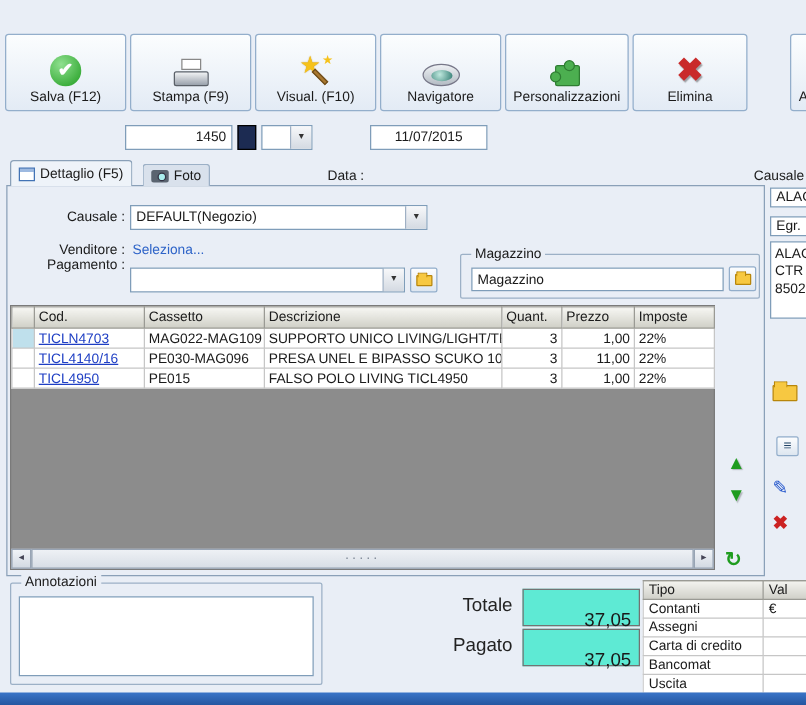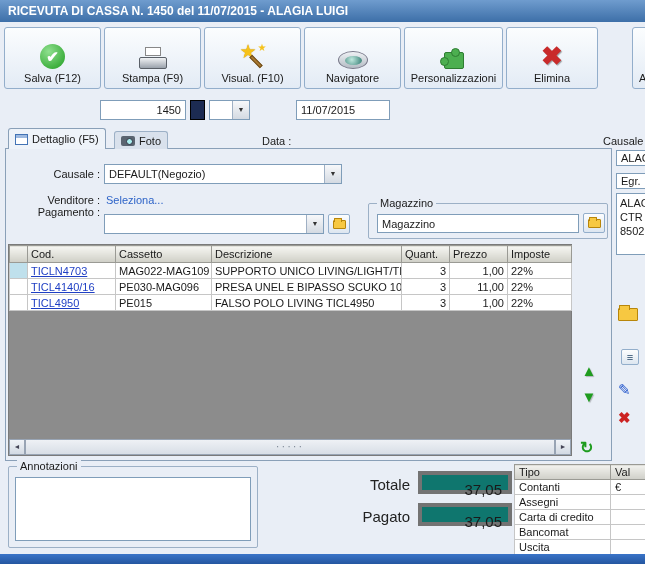--- a/index.html
+++ b/index.html
@@ -83,32 +83,29 @@
     color:#7e8896; letter-spacing:2px; font-size:11px; }
 
   .arrowbtn { width:22px; height:22px; text-align:center; font-size:15px; font-weight:bold; color:#1f9c1f;
     text-shadow:1px 1px 1px rgba(0,0,0,.25); cursor:pointer; line-height:22px; }
 
   .pay-table th { background:linear-gradient(180deg,#f2f2ee,#cfcfc8); border:1px solid #9a9a94;
     font-weight:normal; text-align:left; padding:0 4px; height:15px; }
   .pay-table td { border:1px solid #c6c6c6; padding:0 4px; height:15px; white-space:nowrap; overflow:hidden; }
 
   textarea { border:1px solid #7f9db9; background:#fff; resize:none; font-family:"Liberation Sans",sans-serif; font-size:11px; }
-  .bigfield { background:#0f766e; border:4px solid #737373; font-size:15px; text-align:right; padding:4px 6px; line-height:21px; }
+  .bigfield { background:#5eead4; border:1px solid #737373; font-size:15px; text-align:right; padding:14px 6px; line-height:21px; }
   .biglabel { font-size:15px; color:#222; }
   .bottomstrip { background:linear-gradient(180deg,#3a74c8,#2456a0); }
 </style>
 </head>
 <body>
 
 <div id="app">
 
-  <div class="abs titlebar">
-    <span>RICEVUTA DI CASSA N. 1450 del 11/07/2015 - ALAGIA LUIGI</span>
-  </div>
 
   <div class="abs tbtn" style="left:4px;width:97px;">
     <span class="icon-check">✔</span>
     <span class="lbl">Salva (F12)</span>
   </div>
   <div class="abs tbtn" style="left:104px;width:97px;">
     <span class="icon-printer">
         <span class="paper"></span>
         <span class="pbody"></span>
       </span>
@@ -139,21 +136,21 @@
   </div>
 
   <div class="abs label" style="left:10px;top:104px;">N. documento :</div>
   <div class="abs field" style="left:100px;top:100px;width:86px;text-align:right;">1450</div>
   <div class="abs" style="left:190px;top:100px;width:15px;height:20px;background:#1c2b52;border:1px solid #000;cursor:pointer;"></div>
   <div class="abs combo" style="left:209px;top:100px;width:41px;">
     <span class="val"></span>
     <span class="arrowbox">▼</span>
   </div>
   <div class="abs label" style="left:262px;top:104px;">Data :</div>
-  <div class="abs field" style="left:296px;top:100px;width:94px;">11/07/2015</div>
+  <div class="abs field" style="left:296px;top:100px;width:94px;text-align:center;">11/07/2015</div>
   <div class="abs label" style="left:603px;top:104px;">Causale</div>
 
   <div class="abs tab active" style="left:8px;top:128px;">
     <span class="tabicon-grid"></span>
     <span>Dettaglio (F5)</span>
   </div>
   <div class="abs tab inactive" style="left:114px;top:131px;">
     <span class="tabicon-cam"></span>
     <span>Foto</span>
   </div>

